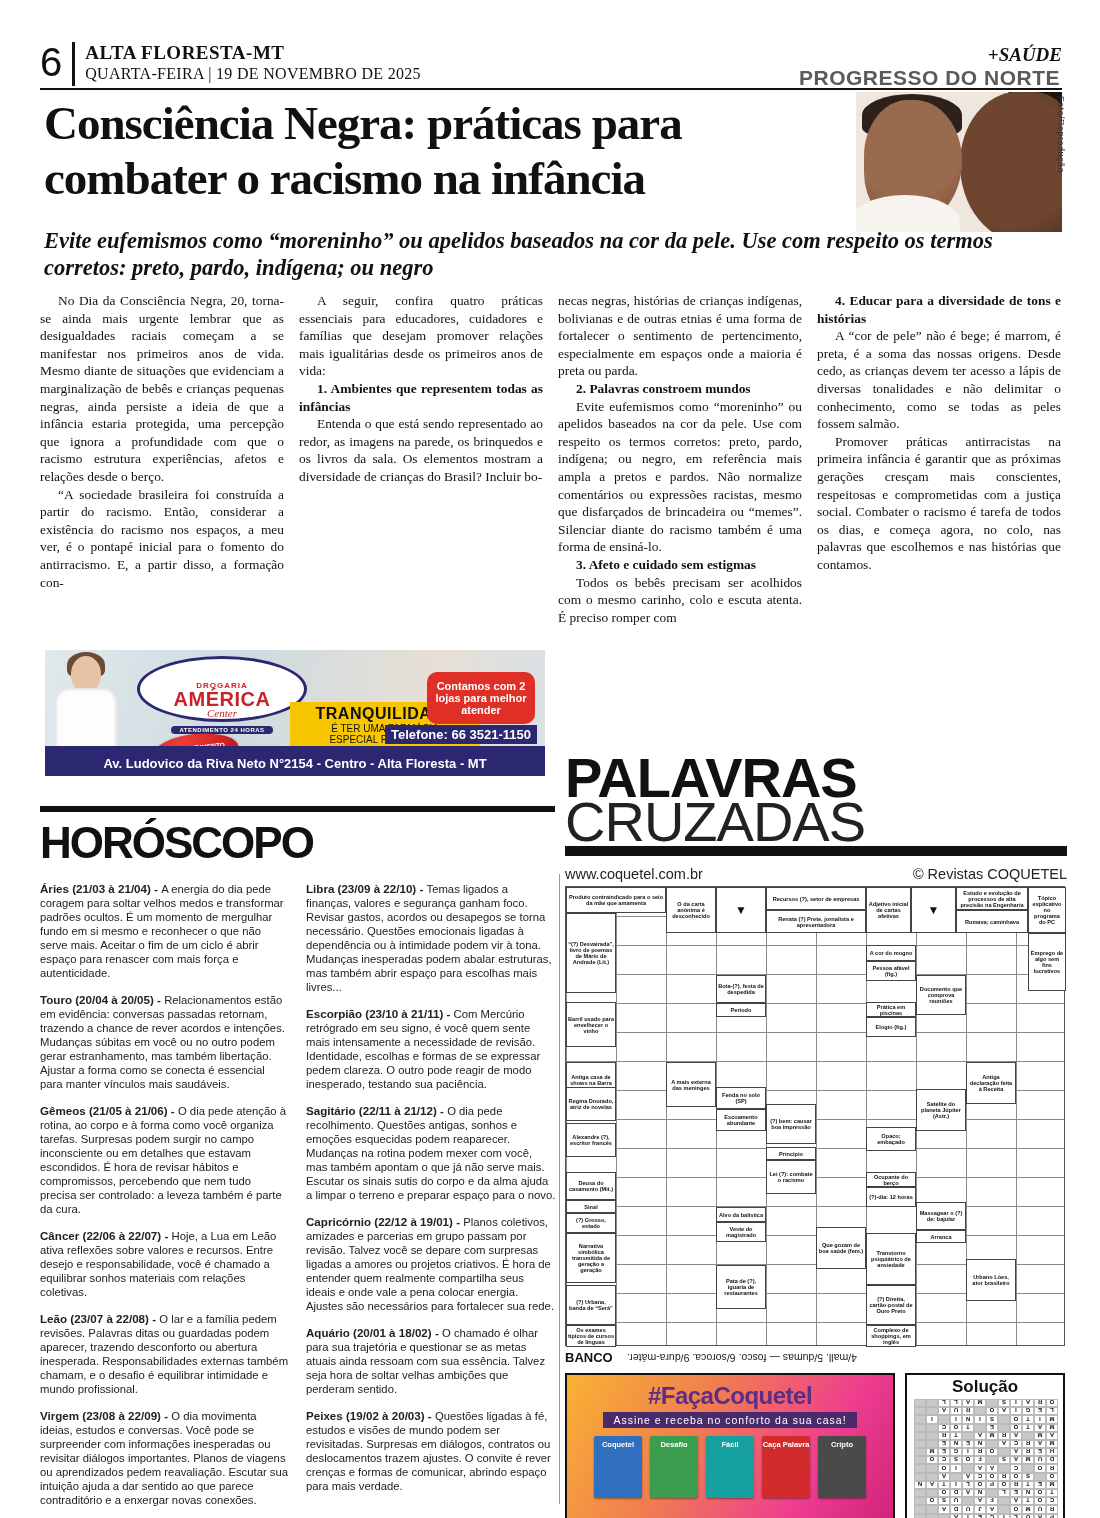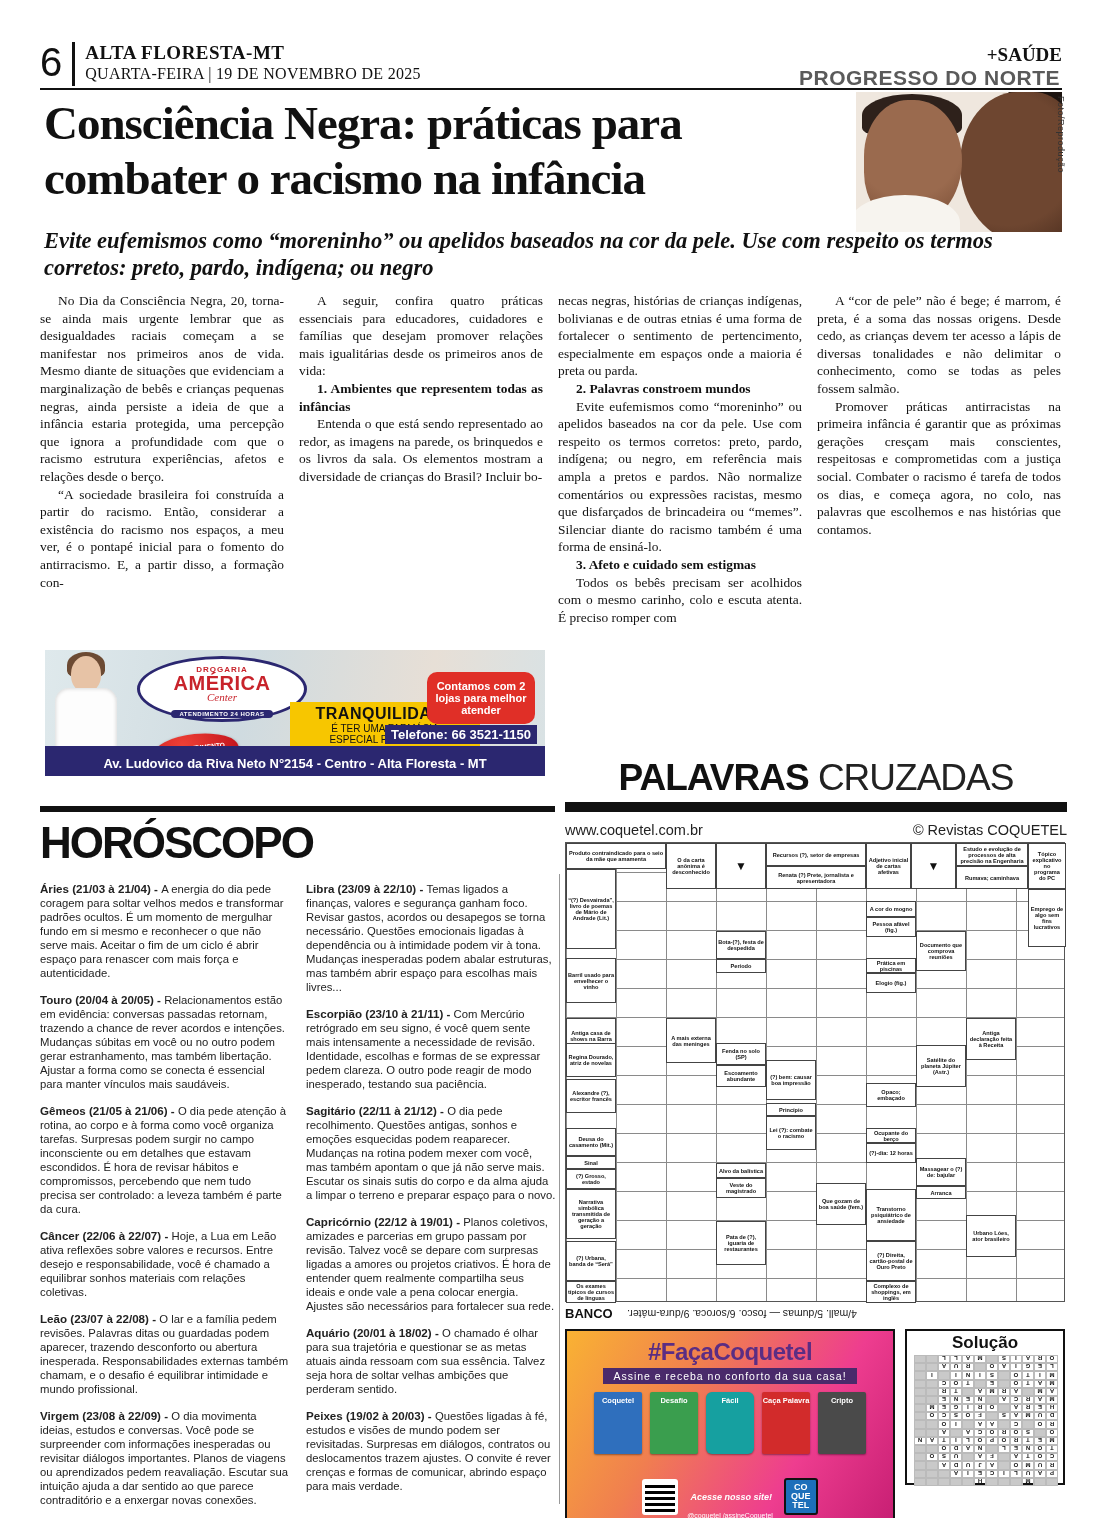--- a/index.html
+++ b/index.html
@@ -4,21 +4,21 @@
 <style>
   html,body{margin:0;padding:0;background:#888;}
   .page{position:relative;width:1100px;height:1518px;background:#fff;margin:0 auto;overflow:hidden;
         font-family:"Liberation Serif",serif;color:#111;}
   
   .masthead{position:absolute;left:40px;top:42px;display:flex;align-items:flex-start;}
   .pagenum{font-family:"Liberation Sans",sans-serif;font-size:40px;font-weight:400;line-height:40px;margin-right:10px;}
   .mast-sep{width:3px;height:44px;background:#111;margin-right:10px;}
   .mast-name{font-size:19px;font-weight:bold;letter-spacing:.5px;line-height:22px;}
   .mast-date{font-size:16px;line-height:20px;letter-spacing:.3px;}
-  .section-tag{position:absolute;right:38px;top:44px;font-size:19px;font-weight:bold;text-align:right;}
+  .section-tag{position:absolute;right:38px;top:44px;font-size:19px;font-style:italic;font-weight:bold;text-align:right;}
   .brand{position:absolute;right:40px;top:66px;font-family:"Liberation Sans",sans-serif;font-weight:bold;
          font-size:21px;color:#5a5a5a;letter-spacing:.5px;}
   .head-rule{position:absolute;left:40px;top:88px;width:1022px;height:2px;background:#111;}
   
   .headline{position:absolute;left:44px;top:96px;width:815px;font-size:47px;font-weight:bold;
             line-height:1.18;letter-spacing:-1px;}
   .subhead{position:absolute;left:44px;top:228px;width:1015px;font-size:22.5px;font-weight:bold;
            font-style:italic;line-height:1.18;}
   
   .photo{position:absolute;left:856px;top:92px;width:206px;height:140px;background:#efe7de;overflow:hidden;}
@@ -40,21 +40,21 @@
   
   .ad{position:absolute;left:45px;top:650px;width:500px;height:126px;overflow:hidden;
       background:linear-gradient(100deg,#dfe9ec 0%,#cfdbe0 40%,#e7dfd6 75%,#d8e2e5 100%);
       font-family:"Liberation Sans",sans-serif;}
   .ad .woman{position:absolute;left:0;top:0;width:86px;height:126px;}
   .ad .woman .head{position:absolute;left:26px;top:6px;width:30px;height:36px;border-radius:50% 50% 45% 45%;background:#e7c3a6;}
   .ad .woman .hair{position:absolute;left:22px;top:2px;width:38px;height:26px;border-radius:50% 50% 30% 30%;background:#6c4a33;}
   .ad .woman .coat{position:absolute;left:10px;top:38px;width:62px;height:88px;border-radius:14px 14px 0 0;background:#fdfdfd;box-shadow:inset 0 0 4px #c8c8c8;}
   .ad .logo-oval{position:absolute;left:92px;top:6px;width:170px;height:66px;background:#fff;border:3px solid #2b2770;
                  border-radius:50%;text-align:center;padding-top:6px;box-sizing:border-box;}
-  .ad .logo-top{font-size:8px;font-weight:bold;color:#c8232b;letter-spacing:1px;}
+  .ad .logo-top{font-size:8px;font-weight:bold;color:#c8232b;letter-spacing:1px;margin-top:16px;}
   .ad .logo-main{font-size:20px;font-weight:bold;color:#c8232b;line-height:18px;letter-spacing:.5px;}
   .ad .logo-script{font-size:11px;font-style:italic;color:#c8232b;font-family:Liberation Serif, serif;line-height:10px;}
   .ad .logo-banner{display:inline-block;margin-top:2px;background:#2b2770;color:#fff;font-size:6px;font-weight:bold;
                    border-radius:6px;padding:1px 8px;letter-spacing:.5px;}
   .ad .yellow{position:absolute;left:245px;top:52px;width:190px;height:52px;background:#f7c600;color:#111;
               text-align:center;padding-top:3px;box-sizing:border-box;}
   .ad .yellow .t1{font-size:16px;font-weight:bold;letter-spacing:.5px;}
   .ad .yellow .t2{font-size:10px;}
   .ad .badge{position:absolute;left:382px;top:22px;width:108px;height:52px;background:#e02f27;border-radius:10px;
              color:#fff;font-weight:bold;font-size:11px;text-align:center;display:flex;align-items:center;justify-content:center;padding:2px;box-sizing:border-box;}
@@ -69,21 +69,21 @@
   .h-bar{position:absolute;left:40px;top:806px;width:515px;height:6px;background:#111;}
   .h-title{position:absolute;left:40px;top:818px;font-family:"Liberation Sans",sans-serif;font-size:44px;
            font-weight:900;letter-spacing:-2px;}
   .h-cols{position:absolute;left:40px;top:882px;width:516px;display:flex;gap:16px;font-family:"Liberation Sans",sans-serif;}
   .h-col{width:250px;}
   .h-col p{margin:0 0 13px 0;font-size:11.3px;line-height:14px;color:#222;}
   .h-col p b{font-size:11.6px;}
   .v-div{position:absolute;left:559px;top:874px;width:1px;height:630px;background:#999;}
   
   .cw{position:absolute;left:565px;top:756px;width:502px;font-family:"Liberation Sans",sans-serif;}
-  .cw-title{font-size:37px;letter-spacing:-1px;line-height:44px;text-align:center;}
+  .cw-title{font-size:56px;letter-spacing:-1px;line-height:44px;}
   .cw-title .b{font-weight:900;}
   .cw-title .l{font-weight:300;color:#222;}
   .cw-bar{height:10px;background:#111;margin-top:2px;}
   .cw-info{display:flex;justify-content:space-between;margin-top:10px;font-size:14.5px;color:#222;}
   .grid{position:relative;margin-top:4px;width:500px;height:460px;border:1.5px solid #555;box-sizing:border-box;
         background-image:repeating-linear-gradient(to right,#8a8a8a 0 1px,transparent 1px 50px),
                          repeating-linear-gradient(to bottom,#8a8a8a 0 1px,transparent 1px 29px);}
   .clue{position:absolute;background:#fff;border:1px solid #444;box-sizing:border-box;display:flex;align-items:center;
         justify-content:center;text-align:center;font-weight:bold;font-size:5.6px;line-height:6px;padding:1px;color:#111;}
   .clue.arrow{font-size:12px;line-height:12px;}
@@ -154,20 +154,21 @@
         <p class="">Entenda o que está sendo representado ao redor, as imagens na parede, os brinquedos e os livros da sala. Os elementos mostram a diversidade de crianças do Brasil? Incluir bo-</p>
       </div>
     <div class="col" style="height:445px">
         <p class="ni ">necas negras, histórias de crianças indígenas, bolivianas e de outras etnias é uma forma de fortalecer o sentimento de pertencimento, especialmente em espaços onde a maioria é preta ou parda.</p>
         <p class="b">2. Palavras constroem mundos</p>
         <p class="">Evite eufemismos como “moreninho” ou apelidos baseados na cor da pele. Use com respeito os termos corretos: preto, pardo, indígena; ou negro, em referência mais ampla a pretos e pardos. Não normalize comentários ou expressões racistas, mesmo que disfarçados de brincadeira ou “memes”. Silenciar diante do racismo também é uma forma de ensiná-lo.</p>
         <p class="b">3. Afeto e cuidado sem estigmas</p>
         <p class="">Todos os bebês precisam ser acolhidos com o mesmo carinho, colo e escuta atenta. É preciso romper com</p>
       </div>
     <div class="col" style="height:445px">
+        <p class="b">4. Educar para a diversidade de tons e histórias</p>
         <p class="">A “cor de pele” não é bege; é marrom, é preta, é a soma das nossas origens. Desde cedo, as crianças devem ter acesso a lápis de diversas tonalidades e não delimitar o conhecimento, como se todas as peles fossem salmão.</p>
         <p class="">Promover práticas antirracistas na primeira infância é garantir que as próximas gerações cresçam mais conscientes, respeitosas e comprometidas com a justiça social. Combater o racismo é tarefa de todos os dias, e começa agora, no colo, nas palavras que escolhemos e nas histórias que contamos.</p>
       </div>
   </div>
 
   <div class="ad">
     <div class="woman">
       <div class="hair"></div>
         <div class="head"></div>
         <div class="coat"></div>
@@ -282,21 +283,21 @@
       <span class="lbl">BANCO</span>
       <span class="rev">4/mall. 5/dumas — fosco. 6/soroca. 9/dura-máter.</span>
     </div>
     <div class="cw-bottom">
       <div class="cq-ad">
         <div class="tag">#FaçaCoquetel</div>
         <div class="banner">Assine e receba no conforto da sua casa!</div>
         <div class="covers" id="cq-covers">
             <div class="cover" style="background: rgb(47, 111, 189);">Coquetel</div>
             <div class="cover" style="background: rgb(58, 158, 78);">Desafio</div>
-            <div class="cover" style="background: rgb(22, 160, 160); border-radius: 6px;">Fácil</div>
+            <div class="cover" style="background: rgb(22, 160, 160);">Fácil</div>
             <div class="cover" style="background: rgb(210, 43, 43);">Caça Palavra</div>
             <div class="cover" style="background: rgb(74, 74, 74);">Cripto</div>
           </div>
         <div class="foot">
           <div class="qr"></div>
           <div class="site">Acesse nosso site!</div>
           <div class="cqlogo">CO<br>QUE<br>TEL</div>
         </div>
       <div style="position: absolute; left: 0px; bottom: 0px; width: 100%; color: rgb(255, 255, 255); font-size: 7px; text-align: center;">@coquetel   /assineCoquetel</div></div>
       <div class="sol">

